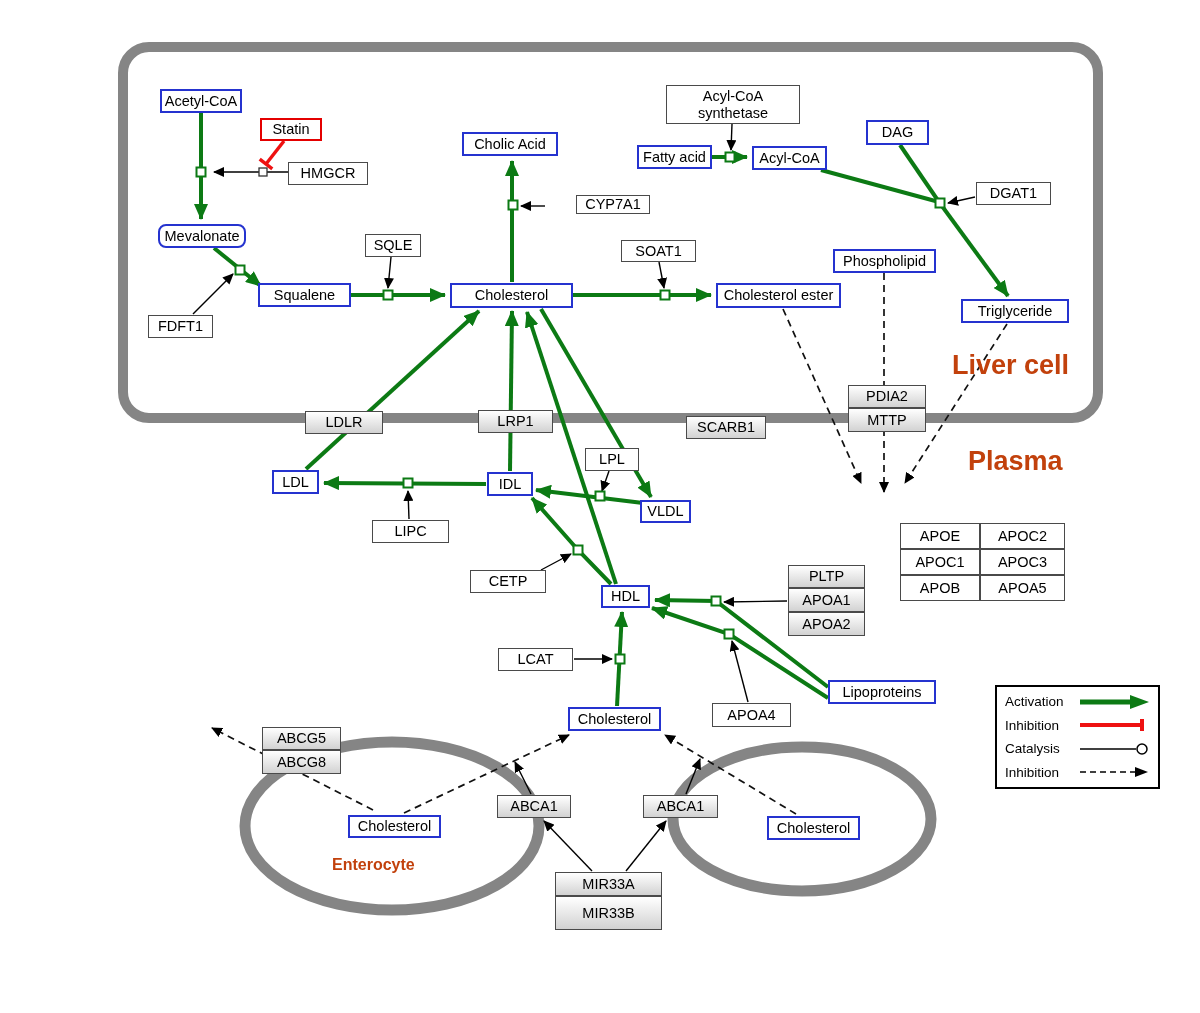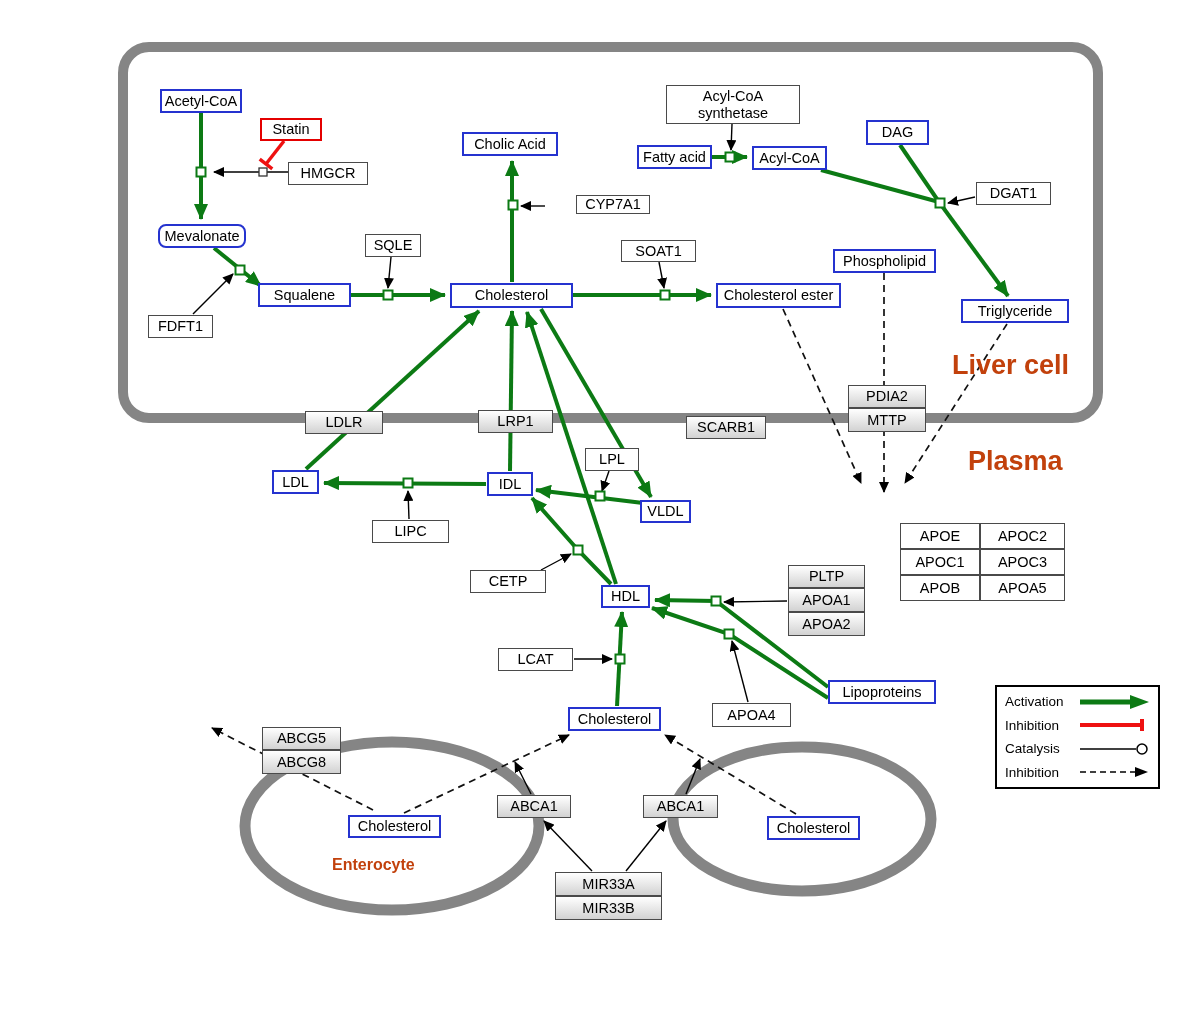--- a/index.html
+++ b/index.html
@@ -151,21 +151,21 @@
       <div class="box kind-genegray" style="left: 848px; top: 385px; width: 78px; height: 23px;">PDIA2</div>
       <div class="box kind-genegray" style="left: 848px; top: 408px; width: 78px; height: 24px;">MTTP</div>
       <div class="box kind-genegray" style="left: 788px; top: 565px; width: 77px; height: 23px;">PLTP</div>
       <div class="box kind-genegray" style="left: 788px; top: 588px; width: 77px; height: 24px;">APOA1</div>
       <div class="box kind-genegray" style="left: 788px; top: 612px; width: 77px; height: 24px;">APOA2</div>
       <div class="box kind-genegray" style="left: 262px; top: 727px; width: 79px; height: 23px;">ABCG5</div>
       <div class="box kind-genegray" style="left: 262px; top: 750px; width: 79px; height: 24px;">ABCG8</div>
       <div class="box kind-genegray" style="left: 497px; top: 795px; width: 74px; height: 23px;">ABCA1</div>
       <div class="box kind-genegray" style="left: 643px; top: 795px; width: 75px; height: 23px;">ABCA1</div>
       <div class="box kind-genegray" style="left: 555px; top: 872px; width: 107px; height: 24px;">MIR33A</div>
-      <div class="box kind-genegray" style="left: 555px; top: 896px; width: 107px; height: 24px;">MIR33B</div>
+      <div class="box kind-genegray" style="left: 555px; top: 896px; width: 107px; height: 34px;">MIR33B</div>
       <div class="box kind-gene" style="left: 900px; top: 523px; width: 80px; height: 26px;">APOE</div>
       <div class="box kind-gene" style="left: 980px; top: 523px; width: 85px; height: 26px;">APOC2</div>
       <div class="box kind-gene" style="left: 900px; top: 549px; width: 80px; height: 26px;">APOC1</div>
       <div class="box kind-gene" style="left: 980px; top: 549px; width: 85px; height: 26px;">APOC3</div>
       <div class="box kind-gene" style="left: 900px; top: 575px; width: 80px; height: 26px;">APOB</div>
       <div class="box kind-gene" style="left: 980px; top: 575px; width: 85px; height: 26px;">APOA5</div>
     </div>
 
   <div class="region-label" id="lbl-liver">Liver cell</div>
   <div class="region-label" id="lbl-plasma">Plasma</div>

